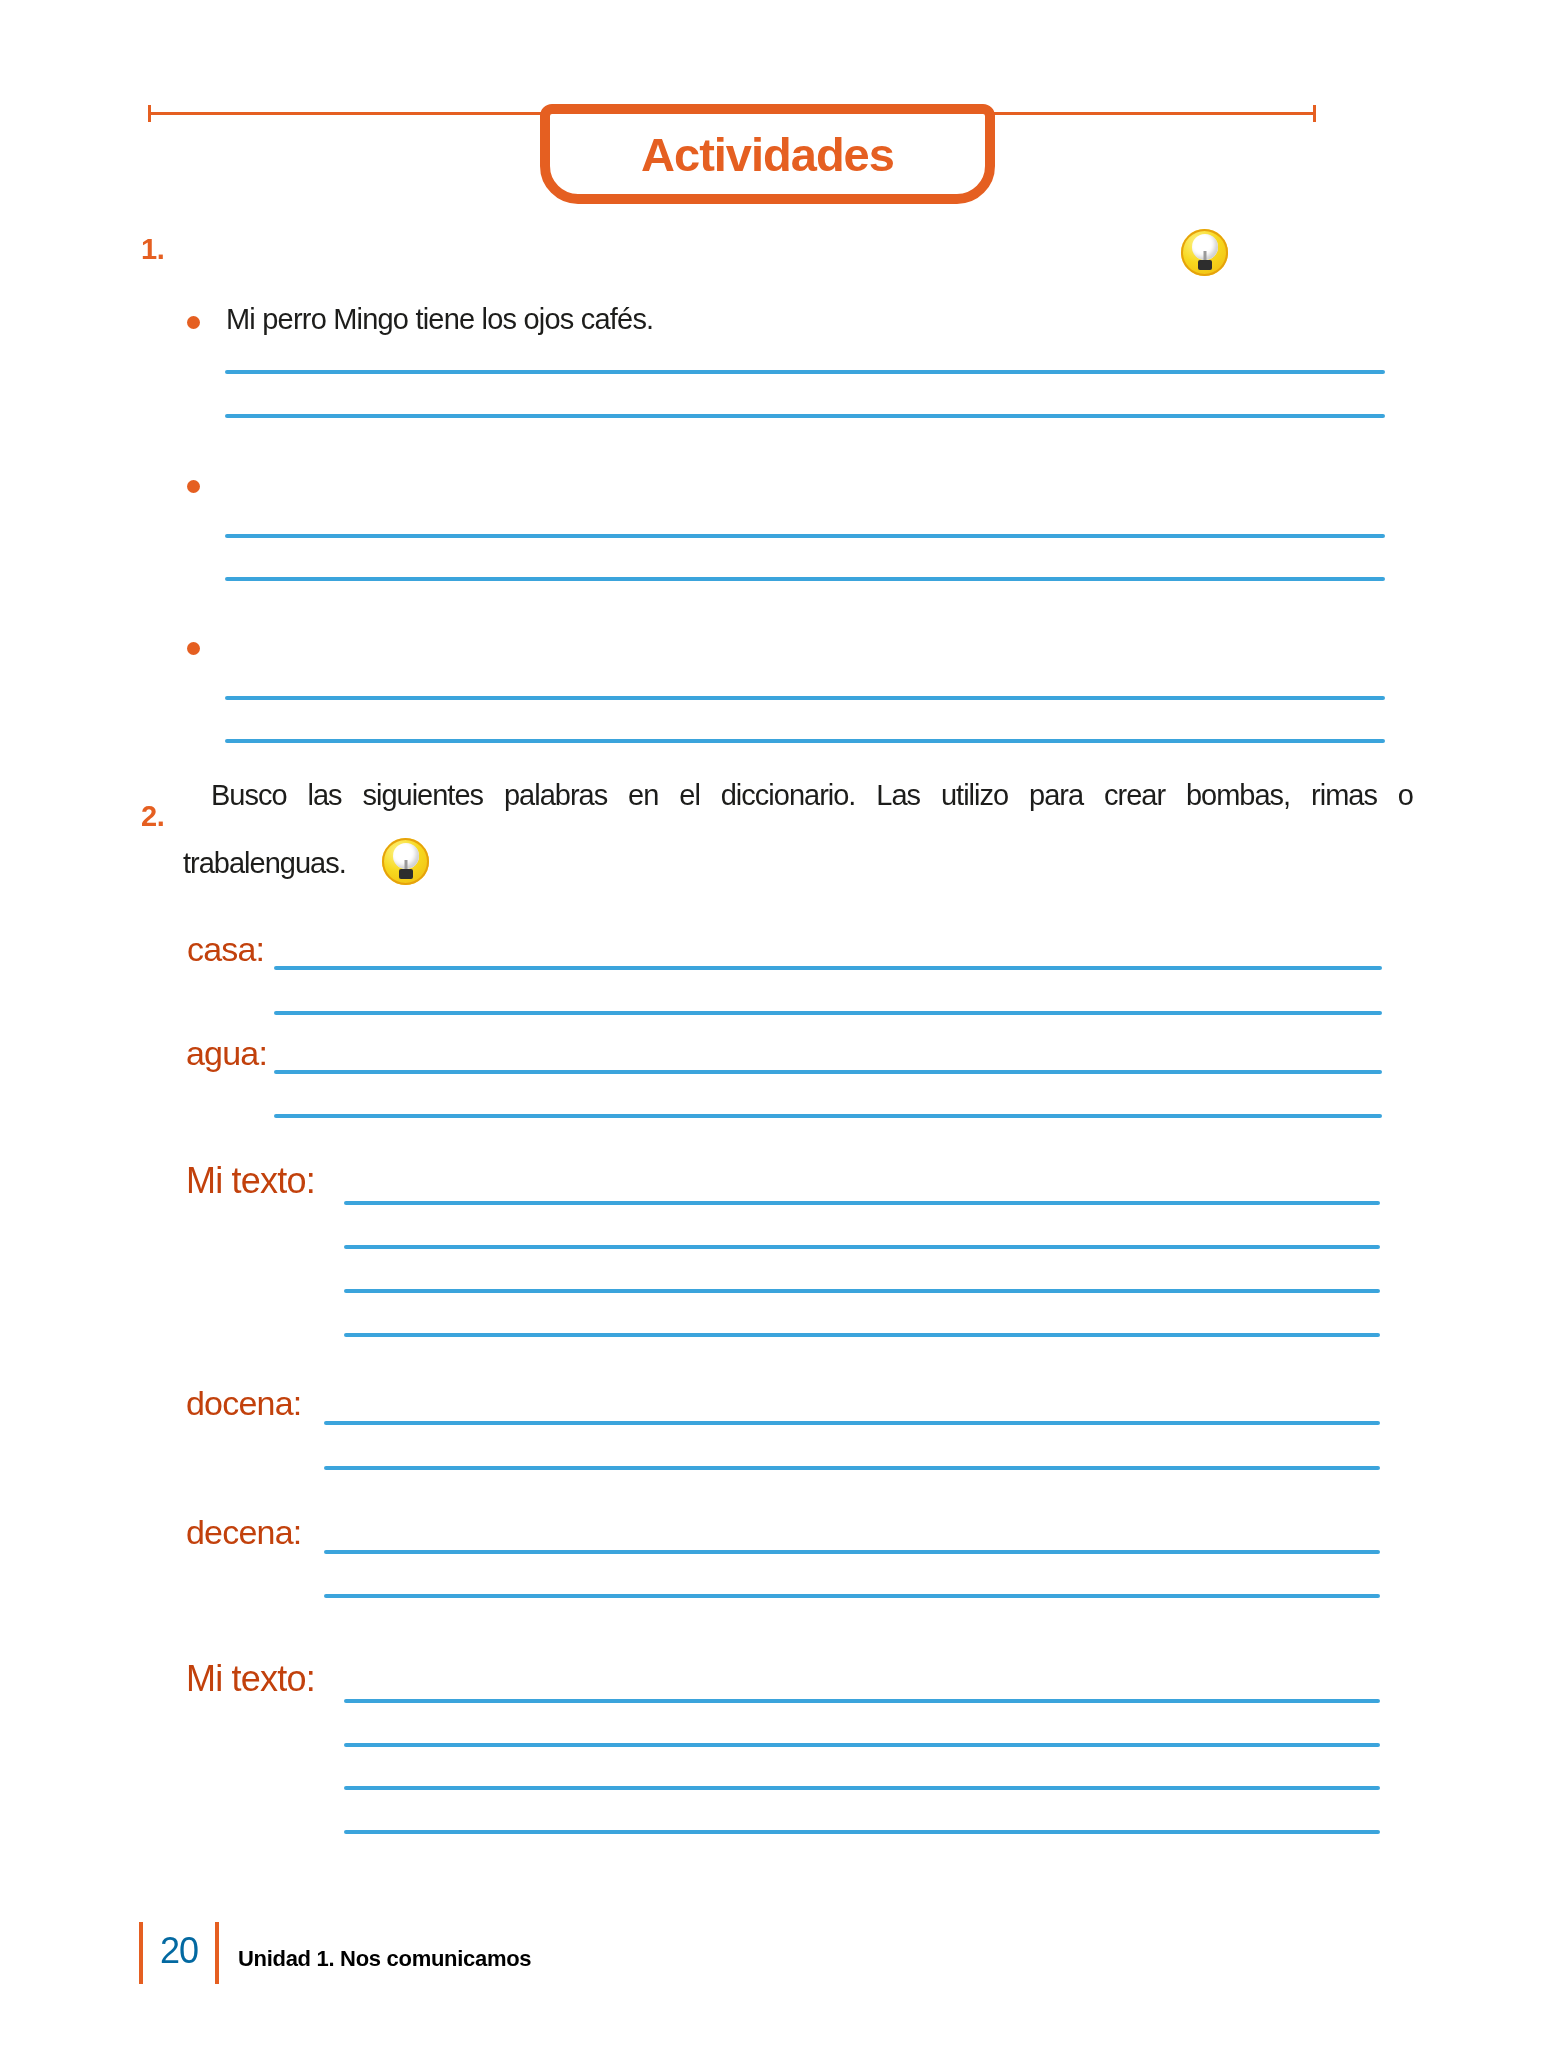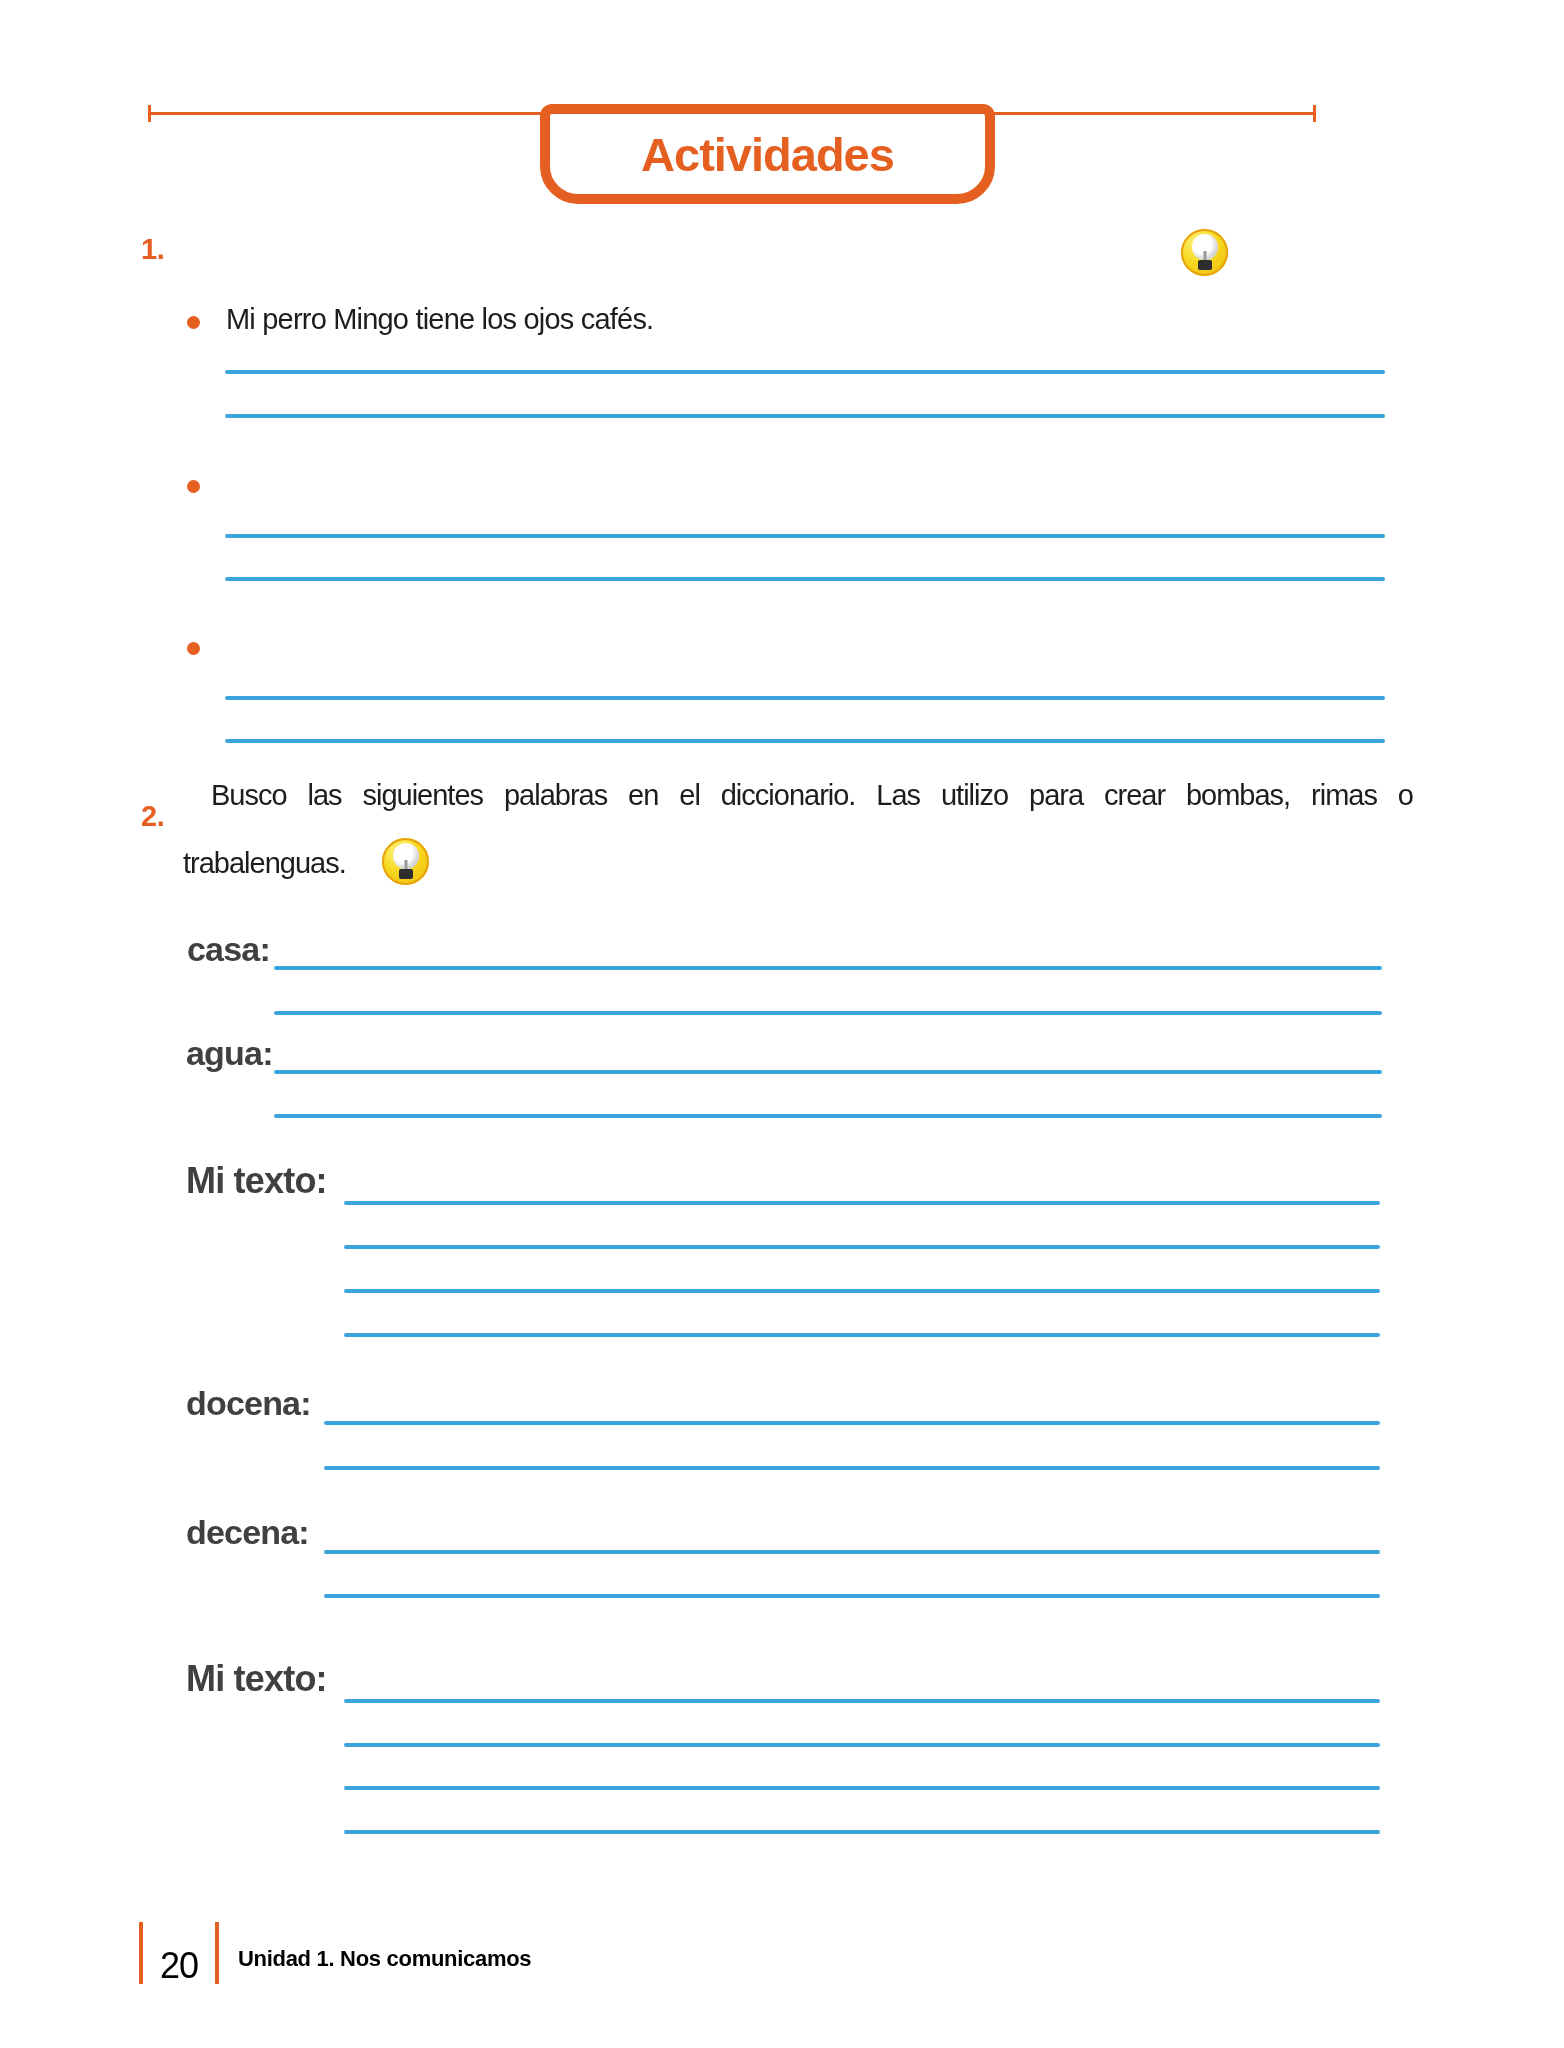--- a/index.html
+++ b/index.html
@@ -20,37 +20,37 @@
   .act-num{position:absolute;font-size:29px;font-weight:700;color:#E55F21;letter-spacing:-0.5px;}
   .prompt{position:absolute;font-size:29px;letter-spacing:-1px;line-height:36px;white-space:nowrap;}
   .hl{color:#E55F21;font-weight:700;}
   .just{white-space:normal;text-align:justify;text-align-last:justify;}
   
   .bullet-dot{position:absolute;width:13px;height:13px;border-radius:50%;background:#E55F21;}
   .bullet-text{position:absolute;font-size:29px;letter-spacing:-0.8px;white-space:nowrap;text-align:center;}
   
   .wline{position:absolute;height:4px;background:#3BA4DC;border-radius:2px;}
   
-  .entry-label{position:absolute;font-size:34px;font-weight:700;color:#404040;letter-spacing:-0.8px;line-height:34px;}
+  .entry-label{position:absolute;font-size:34px;font-weight:400;color:#c2410c;letter-spacing:-0.8px;line-height:34px;}
   .entry-label.big{font-size:36px;line-height:36px;}
   
   .hint-icon{position:absolute;width:47px;height:47px;border-radius:50%;
     background:radial-gradient(circle at 36% 28%,#fdf386 0%,#f7d81e 45%,#eeb70e 100%);
     box-shadow:inset 0 0 0 2px #e6a20c;z-index:1;}
   .hint-icon .bulb{position:absolute;left:50%;top:5px;transform:translateX(-50%);
     width:26px;height:26px;border-radius:50%;background:#ffffff;
     box-shadow:inset -3px -3px 4px #cfcfcf;}
   .hint-icon .filament{position:absolute;left:50%;top:22px;transform:translateX(-50%);
     width:3px;height:9px;background:#9a9a9a;}
   .hint-icon .bulb-base{position:absolute;left:50%;top:31px;transform:translateX(-50%);
     width:14px;height:10px;background:#2d2d2d;border-radius:2px;}
   
   .footer-bar{position:absolute;top:1922px;width:4px;height:62px;background:#E55F21;}
   .page-number{position:absolute;left:139px;top:1930px;width:80px;text-align:center;
-    font-size:36px;color:#000000;letter-spacing:-1px;margin-top:15px;}
+    font-size:36px;color:#0369a1;letter-spacing:-1px;}
   .unit-label{position:absolute;left:238px;top:1946px;font-size:22px;font-weight:700;
     color:#000000;letter-spacing:-0.3px;}
 </style>
 </head>
 <body>
 
 <div class="page">
 
   <div class="rule"></div>
   <div class="rule-tick" style="left:148px;"></div>

